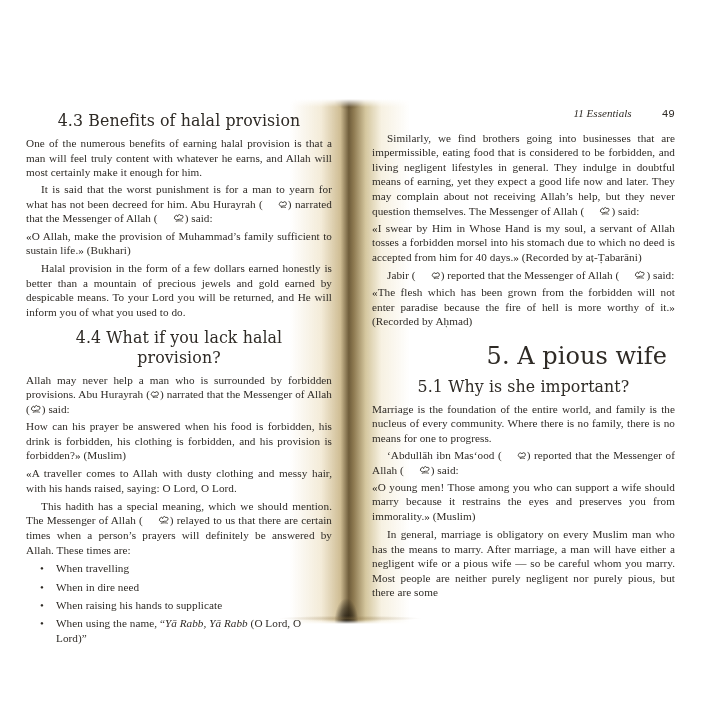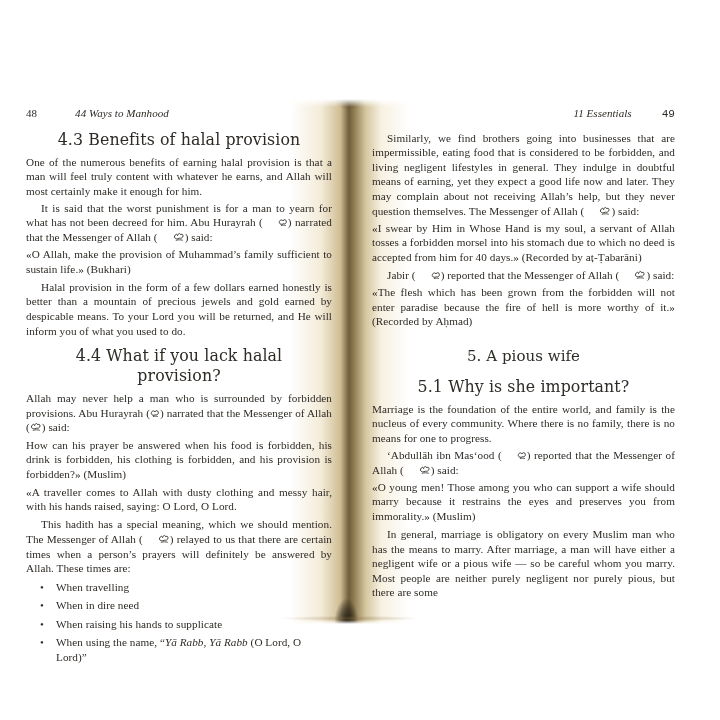--- a/index.html
+++ b/index.html
@@ -27,21 +27,21 @@
   .pg-header{display:flex;align-items:baseline;font-size:11px;margin-bottom:9px;text-align:left;}
   .pg-header.right{justify-content:flex-end;}
   .pg-header .gap-l{margin-left:38px;}
   .pg-header .gap-r{margin-left:30px;font-family:Liberation Mono, monospace;}
   .running{font-style:italic;}
 
   .h-sec{font-family:"DejaVu Serif","Liberation Serif",serif;font-weight:normal;
          font-size:15.8px;line-height:20px;margin:8px 8px 5px;text-align:center;letter-spacing:0.1px;}
   .h-sec.first{margin-top:5px;}
   .h-big{font-family:"DejaVu Serif","Liberation Serif",serif;font-weight:normal;
-         font-size:15px;line-height:25px;margin:15px 8px 3px;text-align:center;}
+         font-size:24px;line-height:25px;margin:15px 8px 3px;text-align:right;}
 
   p{margin:0 0 2.5px;}
   p.ind{text-indent:15px;}
   p.quote{margin:1px 0 3.5px;}
 
   ul.blist{list-style:none;margin:4px 0 0 14px;padding:0;text-align:left;}
   ul.blist li{display:flex;margin-bottom:3.8px;line-height:14.6px;}
   .dot{width:16px;flex:0 0 16px;font-size:11px;}
   em{font-style:italic;}
 
@@ -50,24 +50,20 @@
 </style>
 </head>
 <body>
 
 <div class="canvas">
 
   <div class="spine"></div>
   <div class="page-bottom-edge"></div>
 
   <div class="page page-left">
-    <div class="pg-header">
-      <span>48</span>
-      <span class="running gap-l">44 Ways to Manhood</span>
-    </div>
 
     <div class="h-sec first">4.3 Benefits of halal provision</div>
     <p>One of the numerous benefits of earning halal provision is that a man will feel truly content with whatever he earns, and Allah will most certainly make it enough for him.</p>
     <p class="ind">It is said that the worst punishment is for a man to yearn for what has not been decreed for him. Abu Hurayrah (<span class="hn"><svg width="10" height="10" viewBox="0 0 10 10">
             <path d="M1.2 5.5 C1.6 2.8 3.9 2 4.9 4 C5.5 2.2 7.9 2.2 8.3 4.2 C8.7 6 7.1 7.3 5.3 6.8 C3.7 7.8 1.8 7.4 1.2 5.5 Z" fill="none" stroke="#2f2b26" stroke-width="0.9"></path>
             <path d="M2.9 8.6 C4.5 8 6.5 8.1 7.9 8.5" fill="none" stroke="#2f2b26" stroke-width="0.8"></path>
           </svg></span>) narrated that the Messenger of Allah (<span class="hn"><svg width="12" height="11" viewBox="0 0 12 11">
             <path d="M1.3 6.2 C2.1 3 4 2.4 4.6 4.6 C5.1 2.2 7.3 1.8 7.8 4 C8.5 2.6 10.2 3.2 10 5.1 C9.8 6.8 8.1 7.6 6.3 7.2 C4.6 8.4 2.2 8 1.3 6.2 Z" fill="none" stroke="#2f2b26" stroke-width="0.9"></path>
             <path d="M2.8 9.4 C5 8.6 7.9 8.7 9.8 9.3" fill="none" stroke="#2f2b26" stroke-width="0.8"></path>
           </svg></span>) said:</p>

